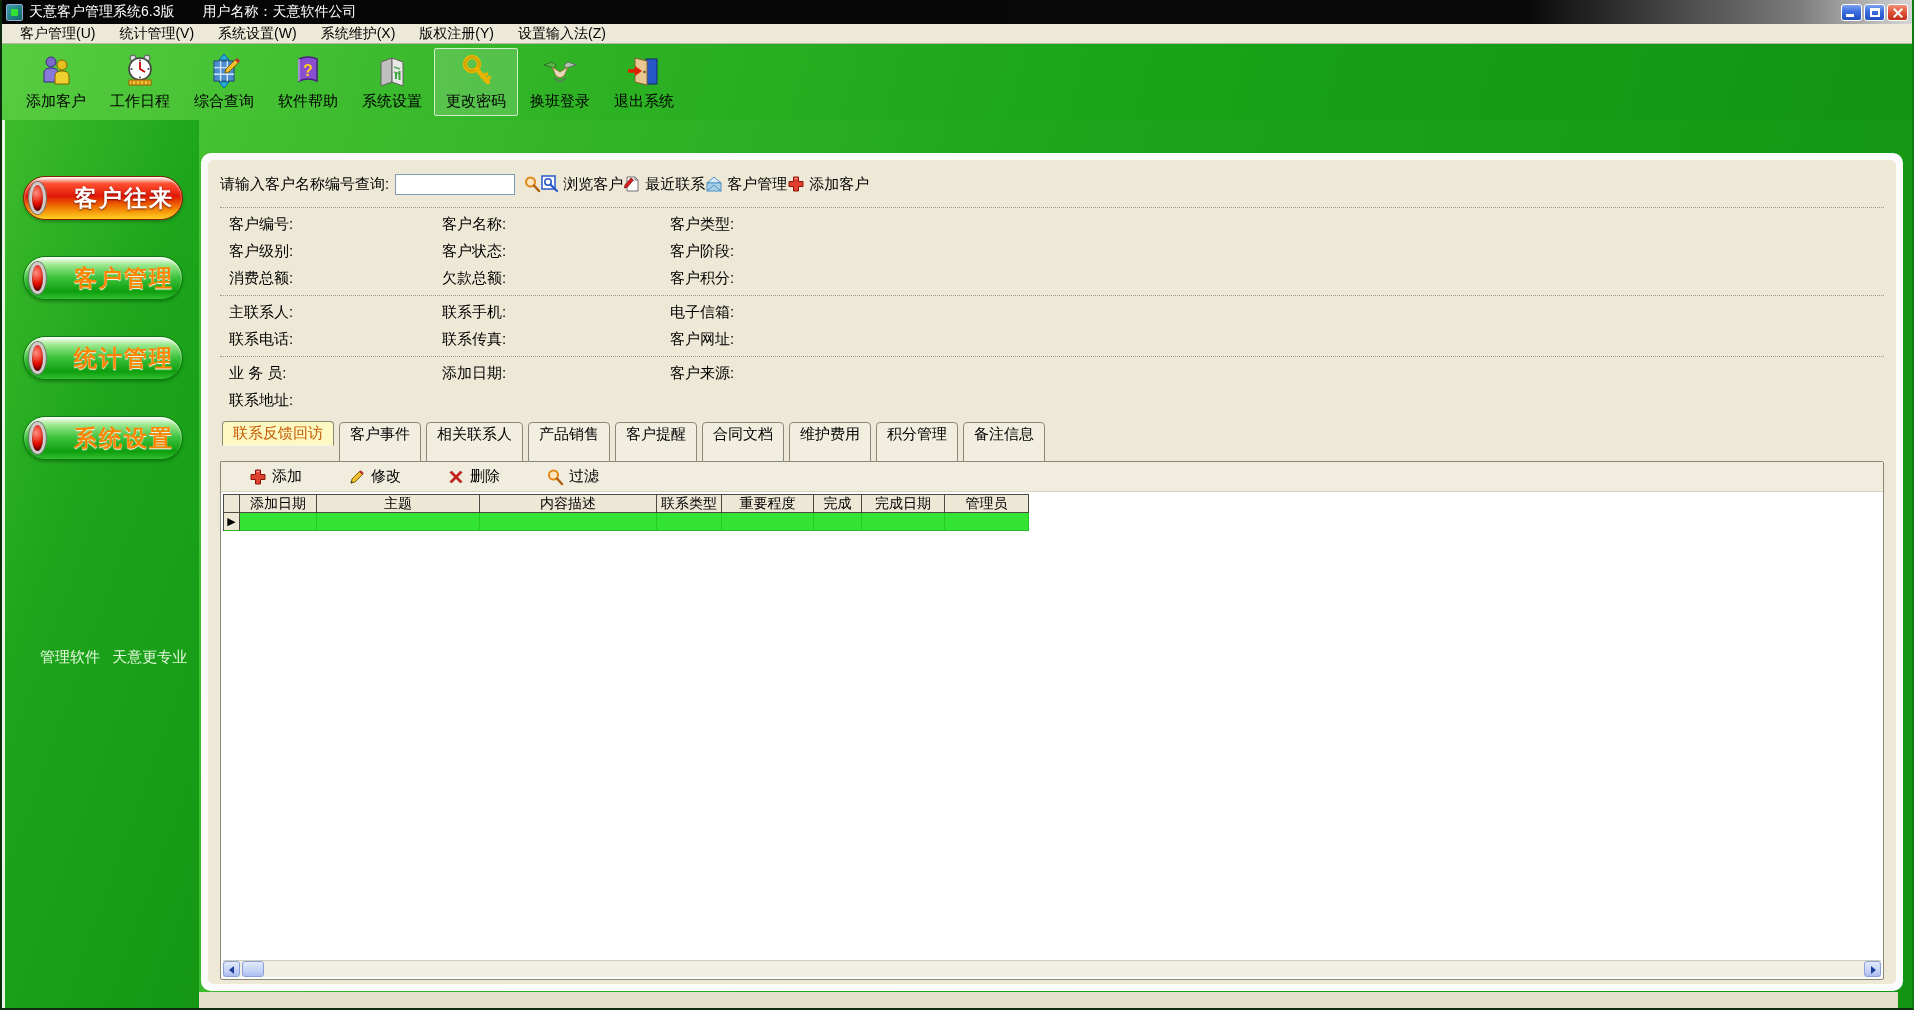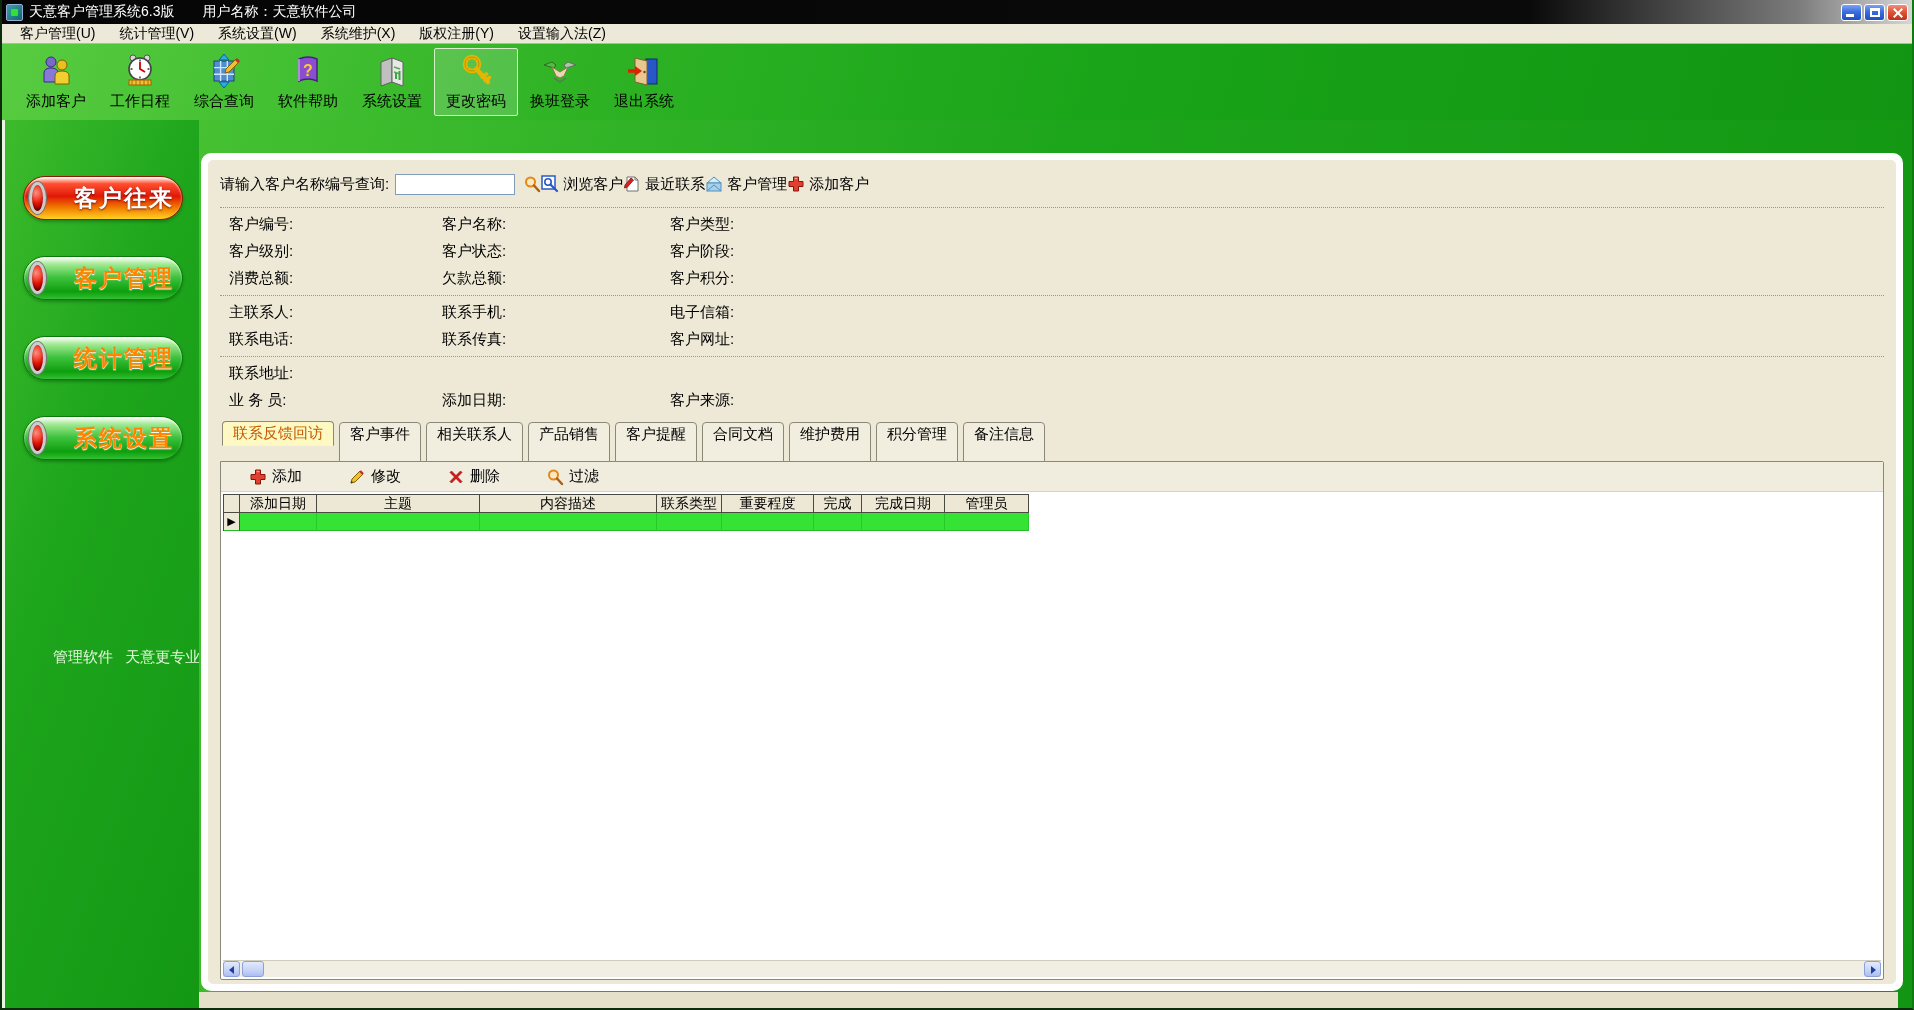--- a/index.html
+++ b/index.html
@@ -51,21 +51,21 @@
             box-shadow:inset 0 1px 2px rgba(255,255,255,.8), 0 2px 3px rgba(0,60,0,.35); }
   .sb-btn:first-child { margin-top:56px; }
   .sb-btn + .sb-btn { margin-top:36px; }
   .sb-btn.active { background:linear-gradient(180deg,#ffffff 0%,#ff5030 16%,#e01808 46%,#f07800 72%,#ffd020 100%); border-color:#8a1a00; }
   .sb-led { width:32px; height:32px; margin-left:5px; border-radius:50%;
             background:radial-gradient(circle at 35% 30%,#ff9080,#e81000 55%,#870000 92%);
             border:3px solid #cccccc; box-shadow:0 0 0 1px #777, inset 0 -2px 3px rgba(0,0,0,.4); }
   .sb-label { flex:1; text-align:center; font-size:23px; font-weight:bold; letter-spacing:2px;
               color:#ff8500; text-shadow:0 1px 1px #ffffff; padding-right:8px; white-space:nowrap;margin-left:28px; }
   .sb-btn.active .sb-label { color:#ffffff; text-shadow:0 1px 2px rgba(90,0,0,.8); }
-  .sb-slogan { position:absolute; left:48px; top:528px; color:#e4f7dc; font-size:15px; word-spacing:8px; white-space:nowrap; }
+  .sb-slogan { position:absolute; left:35px; top:528px; color:#e4f7dc; font-size:15px; word-spacing:8px; white-space:nowrap; }
 
   
   .content { flex:1; position:relative;
              background:linear-gradient(105deg,#45c132 0%,#1da51c 45%,#129512 100%); }
   .content::after { content:""; position:absolute; left:0; right:14px; bottom:0; height:16px; background:#e4e0ca; }
   .panel { position:absolute; left:2px; top:33px; right:9px; bottom:17px;
            background:#ffffff; border-radius:10px; padding:7px; z-index:1; }
   .panel-inner { width:100%; height:100%; background:#EDE9D6; border-radius:5px;
                  padding:6px 12px 4px 12px; display:flex; flex-direction:column; }
 
@@ -344,27 +344,27 @@
               <span class="form-label">主联系人:</span>
               <span class="form-label">联系手机:</span>
               <span class="form-label">电子信箱:</span>
             </div>
             <div class="form-row">
               <span class="form-label">联系电话:</span>
               <span class="form-label">联系传真:</span>
               <span class="form-label">客户网址:</span>
             </div>
             <div class="dotted"></div>
-            <div class="form-row single">
-              <span class="form-label">联系地址:</span>
-            </div>
             <div class="form-row">
               <span class="form-label">业 务 员:</span>
               <span class="form-label">添加日期:</span>
               <span class="form-label">客户来源:</span>
+            </div>
+            <div class="form-row single">
+              <span class="form-label">联系地址:</span>
             </div>
           </div>
 
           <div class="tabs-row">
             <span class="tab active">联系反馈回访</span>
             <span class="tab">客户事件</span>
             <span class="tab">相关联系人</span>
             <span class="tab">产品销售</span>
             <span class="tab">客户提醒</span>
             <span class="tab">合同文档</span>

